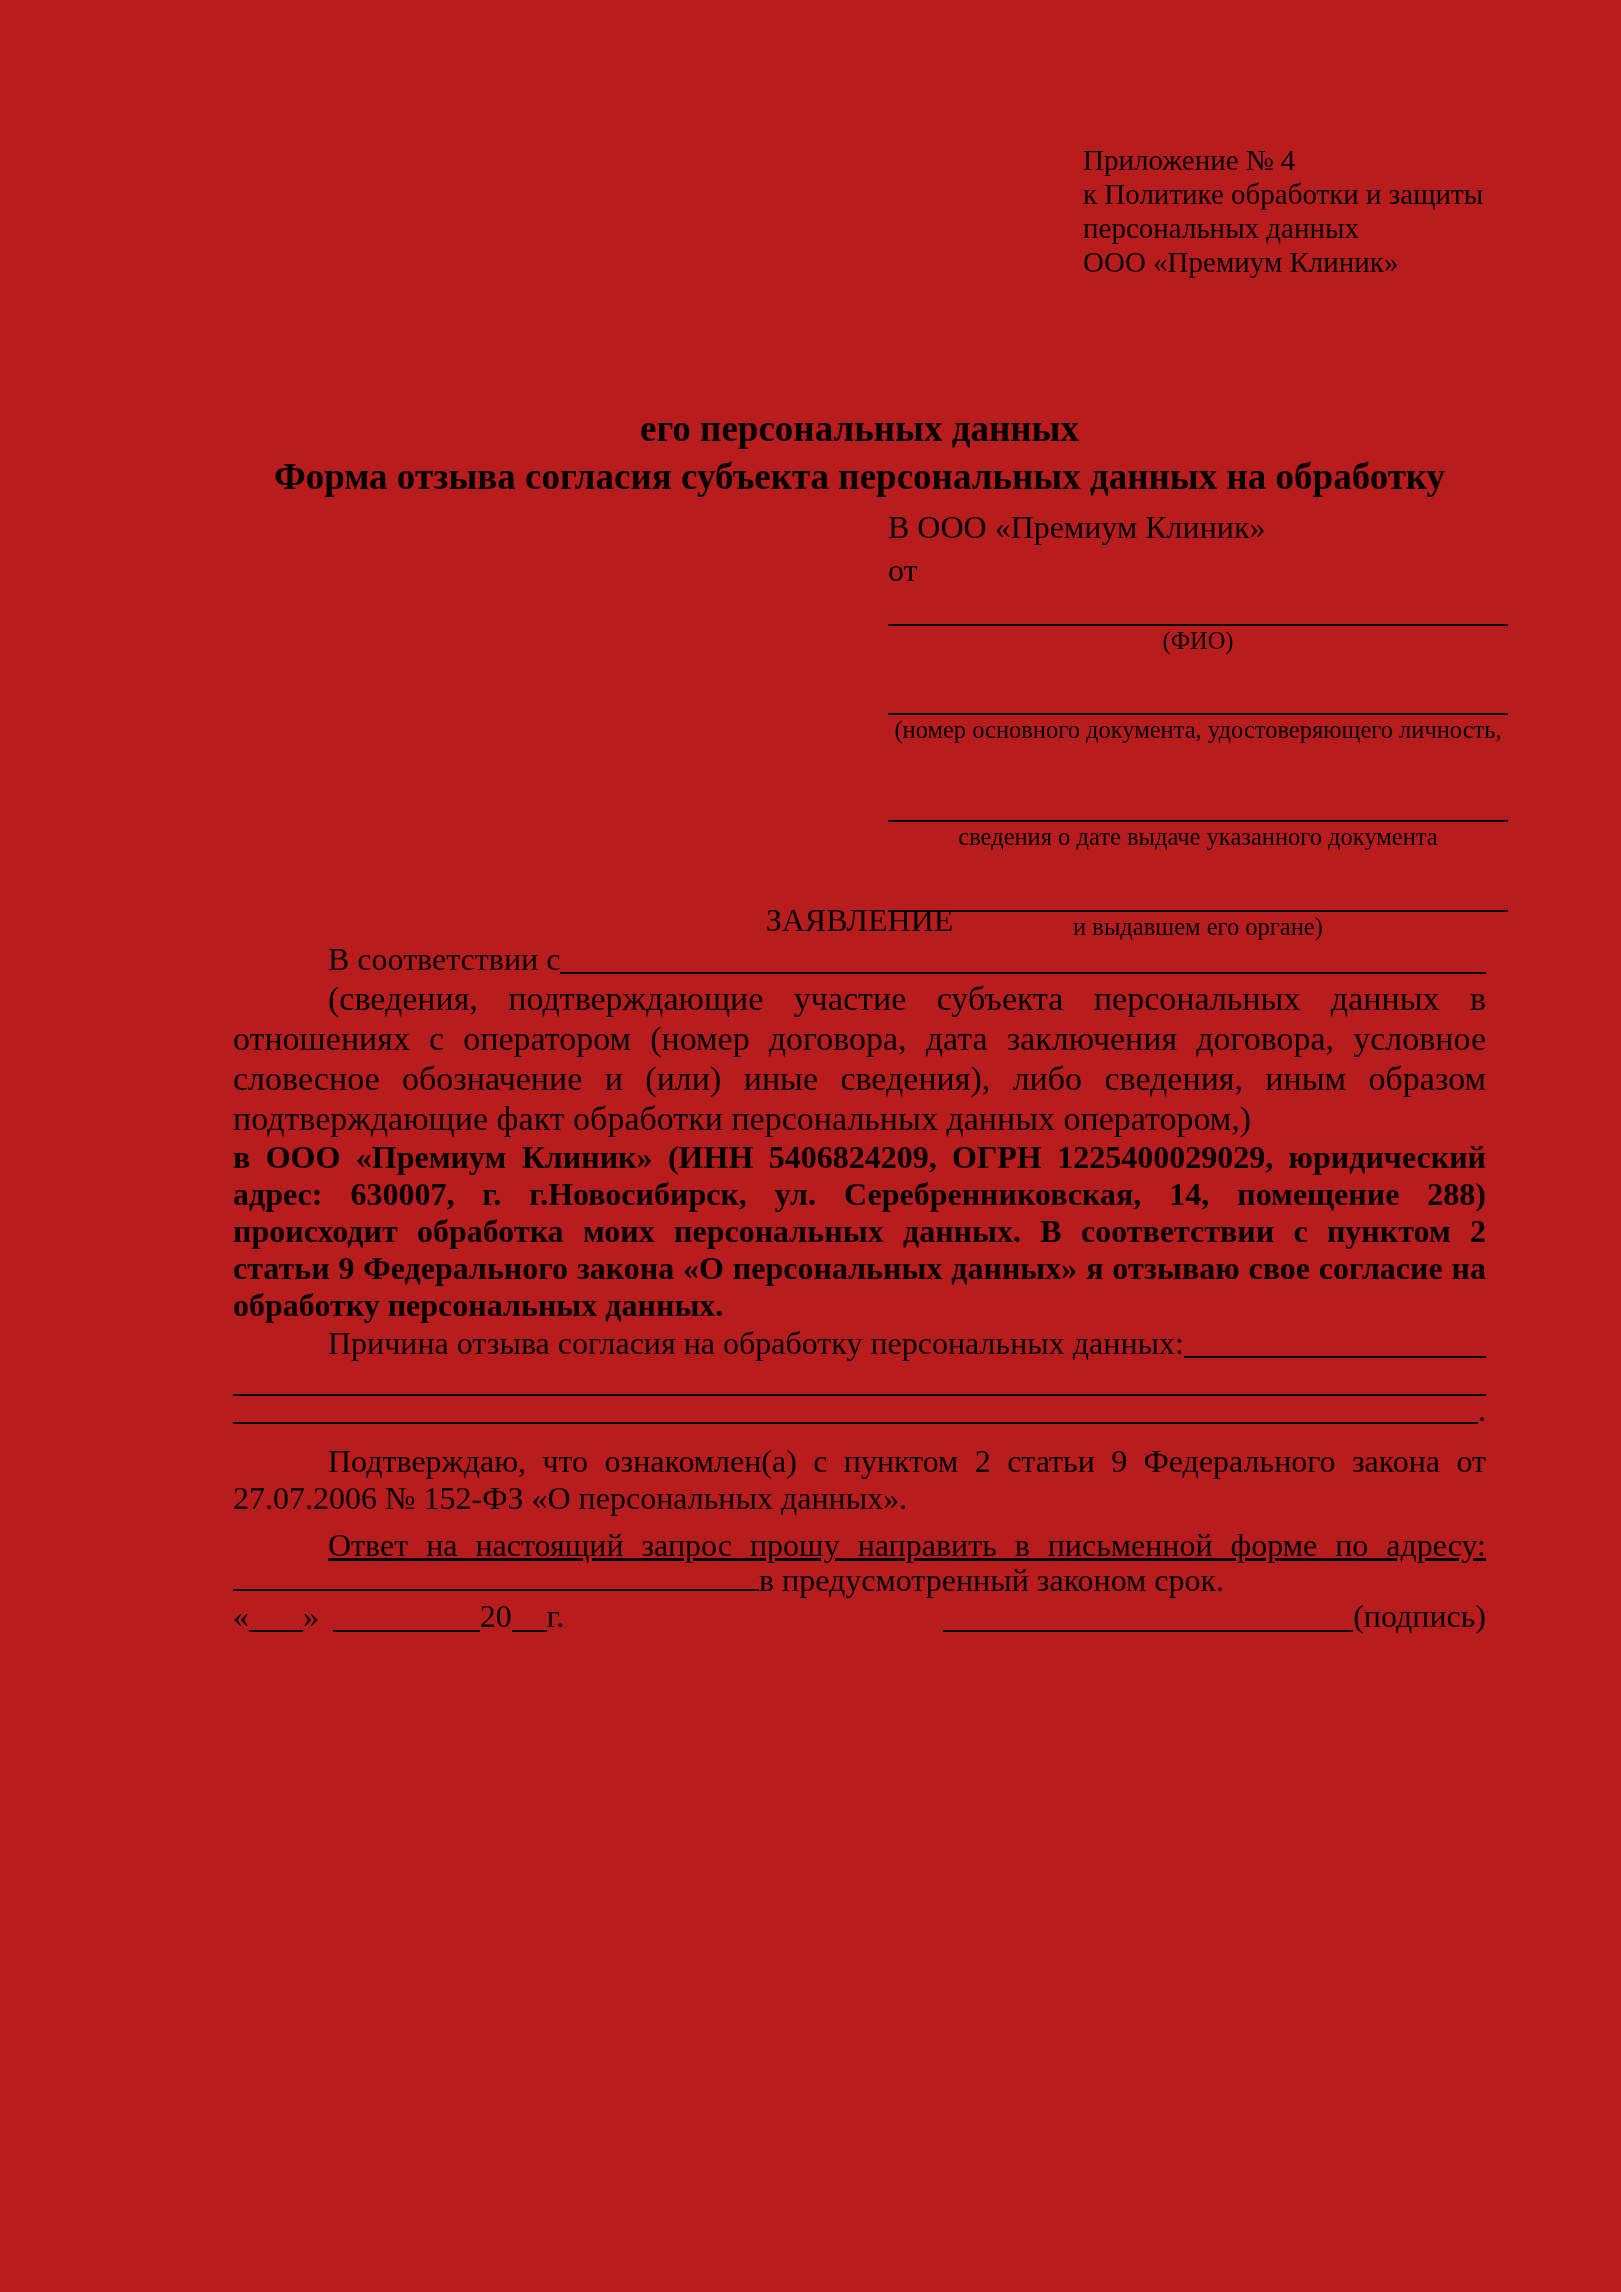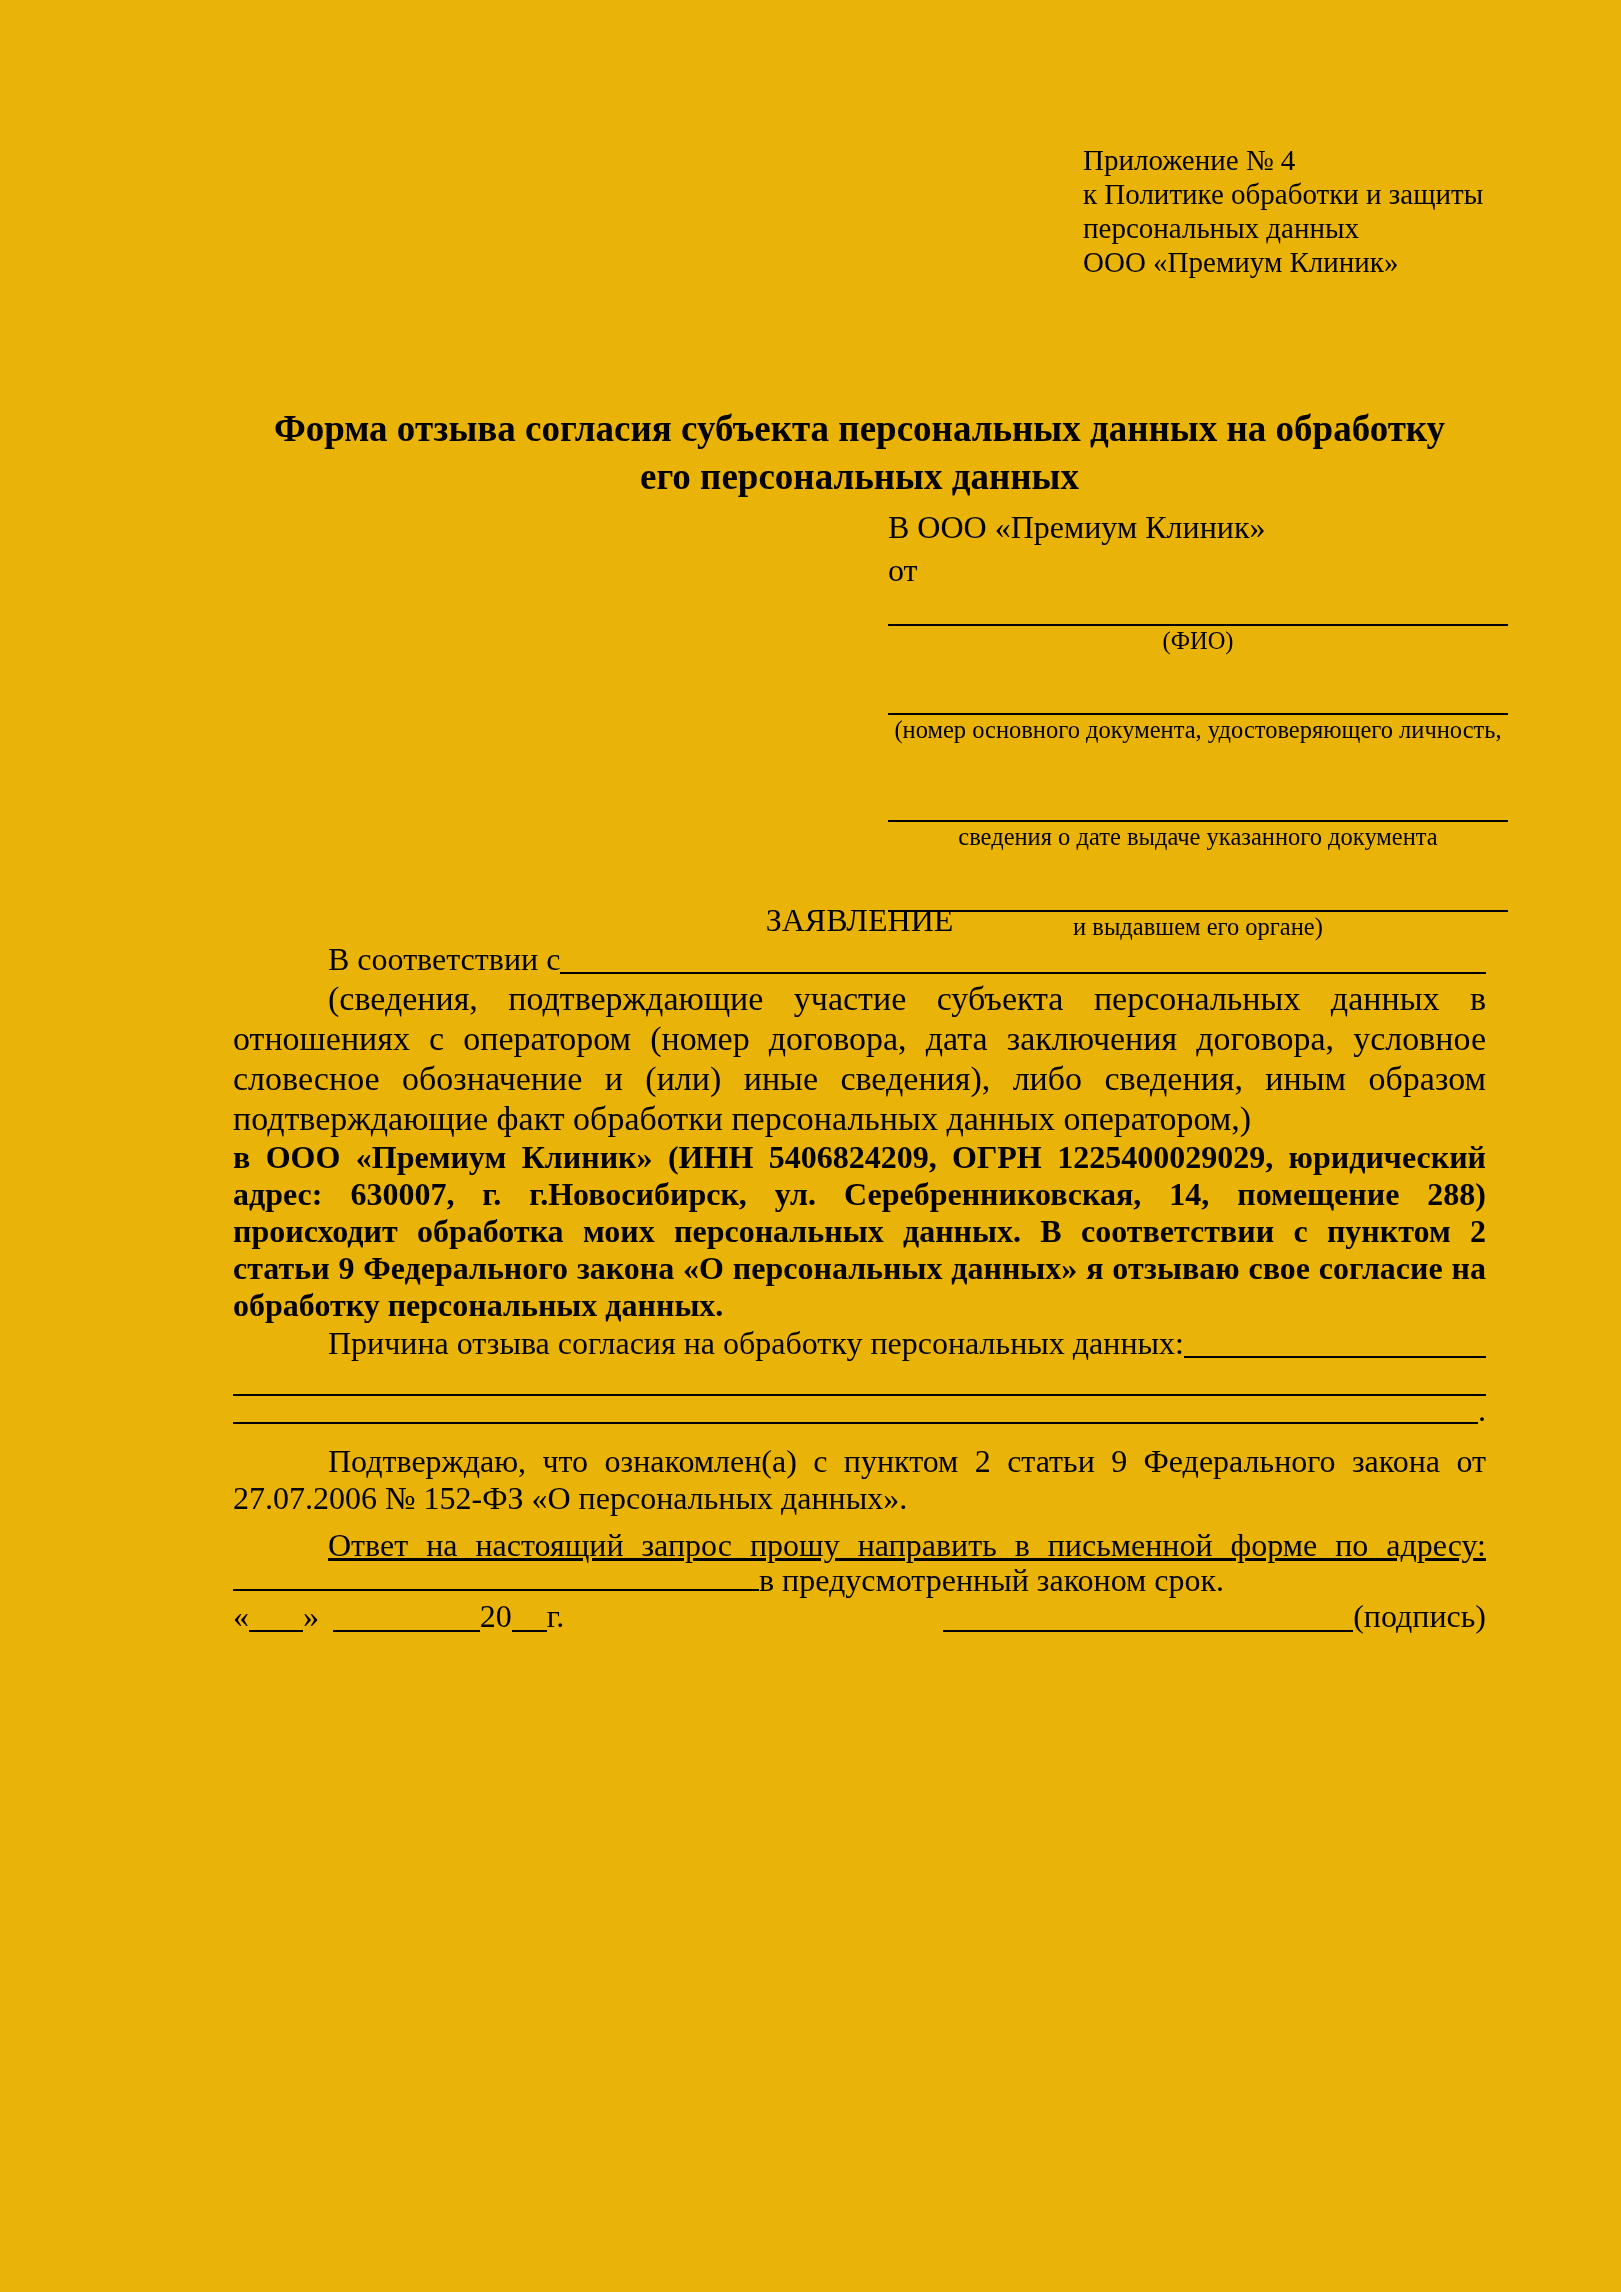--- a/index.html
+++ b/index.html
@@ -3,21 +3,21 @@
 <meta charset="utf-8">
 <style>
   * { margin: 0; padding: 0; box-sizing: border-box; }
   html, body { background: #ffffff; }
   body {
     width: 1621px; height: 2293px;
     position: relative;
     font-family: "Liberation Serif", "DejaVu Serif", serif;
     color: #000;
   }
-  .page { position: absolute; inset: 0; background: #eab308; overflow: hidden; }
+  .page { position: absolute; inset: 0; background: #b91c1c; overflow: hidden; }
 
   
   .appendix {
     position: absolute; left: 1083px; top: 143px;
     font-size: 29px; line-height: 34px; white-space: nowrap;
   }
 
   
   .doc-title {
     position: absolute; left: 233px; top: 405px; width: 1253px;
@@ -79,22 +79,22 @@
 <div class="page">
 
   <div class="appendix">
     <div>Приложение № 4</div>
     <div>к Политике обработки и защиты</div>
     <div>персональных данных</div>
     <div>ООО «Премиум Клиник»</div>
   </div>
 
   <div class="doc-title">
+    <div>его персональных данных</div>
     <div>Форма отзыва согласия субъекта персональных данных на обработку</div>
-    <div>его персональных данных</div>
   </div>
 
   <div class="addressee">
     <div class="org">В ООО «Премиум Клиник»</div>
     <div class="from">от</div>
     <div class="blank b1"></div>
     <div class="f-label">(ФИО)</div>
     <div class="blank b2"></div>
     <div class="f-label">(номер основного документа, удостоверяющего личность,</div>
     <div class="blank b3"></div>

